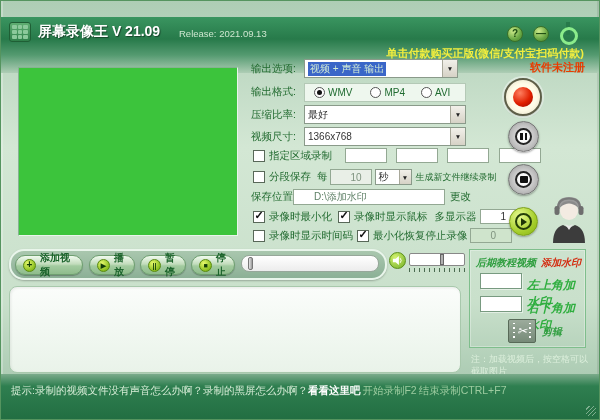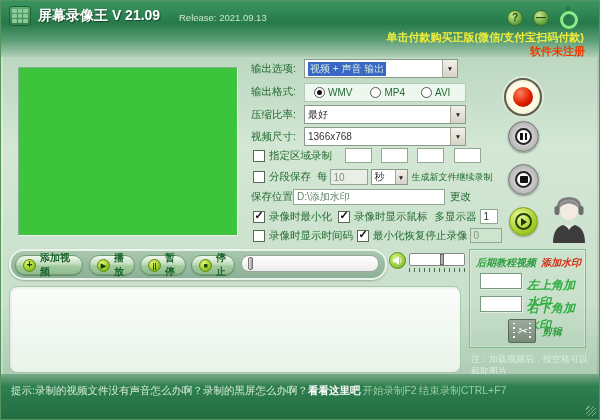--- a/index.html
+++ b/index.html
@@ -5,21 +5,21 @@
   * { margin:0; padding:0; box-sizing:border-box; }
   html,body { background:#3a3a3a; }
   body { font-family:"Liberation Sans", sans-serif; }
 
   .window{position:relative;width:600px;height:420px;overflow:hidden;margin:0 auto;
     border:1px solid #55945f;
     background:linear-gradient(180deg,#aecdb5 0%,#d3e7d4 35%,#c9e0cb 72%,#9cc0a6 100%);
     box-shadow:inset 2px 0 0 rgba(255,255,255,.25), inset -2px 0 0 rgba(0,0,0,.08);}
 
   
-  .titlebar{position:absolute;top:0;left:0;right:0;height:56px;
+  .titlebar{position:absolute;top:16px;left:0;right:0;height:56px;
     background:linear-gradient(180deg,#3a9560 0px,#277a4a 22px,#549a70 38px,#aecdb5 56px);}
   .logo{position:absolute;left:8px;top:5px;width:22px;height:20px;border-radius:3px;
     background:linear-gradient(180deg,#5fae72,#2f7f4a);border:1px solid #1f5f35;
     display:grid;grid-template-columns:1fr 1fr 1fr;gap:1px;padding:2px;}
   .logo i{background:#8cc99b;border-radius:1px;}
   .title{position:absolute;left:37px;top:6px;font-size:14px;font-weight:bold;color:#fff;
     text-shadow:1px 1px 1px rgba(0,0,0,.45);}
   .release{position:absolute;left:178px;top:11px;font-size:9.5px;color:#cde6cf;}
   .winbtn{position:absolute;top:9px;width:16px;height:16px;border-radius:50%;
     background:radial-gradient(circle at 35% 30%,#cdeb8a,#6aa844 60%,#478230);
@@ -48,21 +48,21 @@
   .hl{background:#3a66c8;color:#d3ecd5;padding:0 2px;}
   .radio-strip{position:absolute;left:303px;top:82px;width:162px;height:19px;background:#eef7ee;
     border:1px solid #b4c9b6;display:flex;align-items:center;font-size:10px;color:#1f6b30;}
   .radio{width:11px;height:11px;border-radius:50%;background:#fff;border:1px solid #555;
     margin:0 3px 0 9px;position:relative;cursor:pointer;}
   .radio.sel::after{content:"";position:absolute;left:2px;top:2px;width:5px;height:5px;background:#111;border-radius:50%;}
   .cb{width:12px;height:12px;background:#fff;border:1px solid #586858;margin-right:4px;
     display:flex;align-items:center;justify-content:center;cursor:pointer;flex:none;}
   .cb i{font-style:normal;font-size:11px;font-weight:bold;color:#111;line-height:1;margin-top:-2px;}
   .tinput{background:#fff;border:1px solid #93a893;font-size:10px;color:#333;
-    display:flex;align-items:center;padding:0 3px;height:15px;}
+    display:flex;align-items:center;padding:0 20px;height:15px;}
   .dis{background:#e9efe7;color:#7f937f;}
   .greenfill{background:#cfe4cc;color:#7f937f;}
   .link{cursor:pointer;}
 
   
   .rbtn{position:absolute;border-radius:50%;cursor:pointer;}
   .record{left:503px;top:77px;width:38px;height:38px;border:2px solid #5e5e48;
     background:radial-gradient(circle,#fffce8 55%,#ddd9bd);
     box-shadow:0 0 0 2px rgba(255,255,255,.45), 0 1px 2px rgba(0,0,0,.3);
     display:flex;align-items:center;justify-content:center;}

